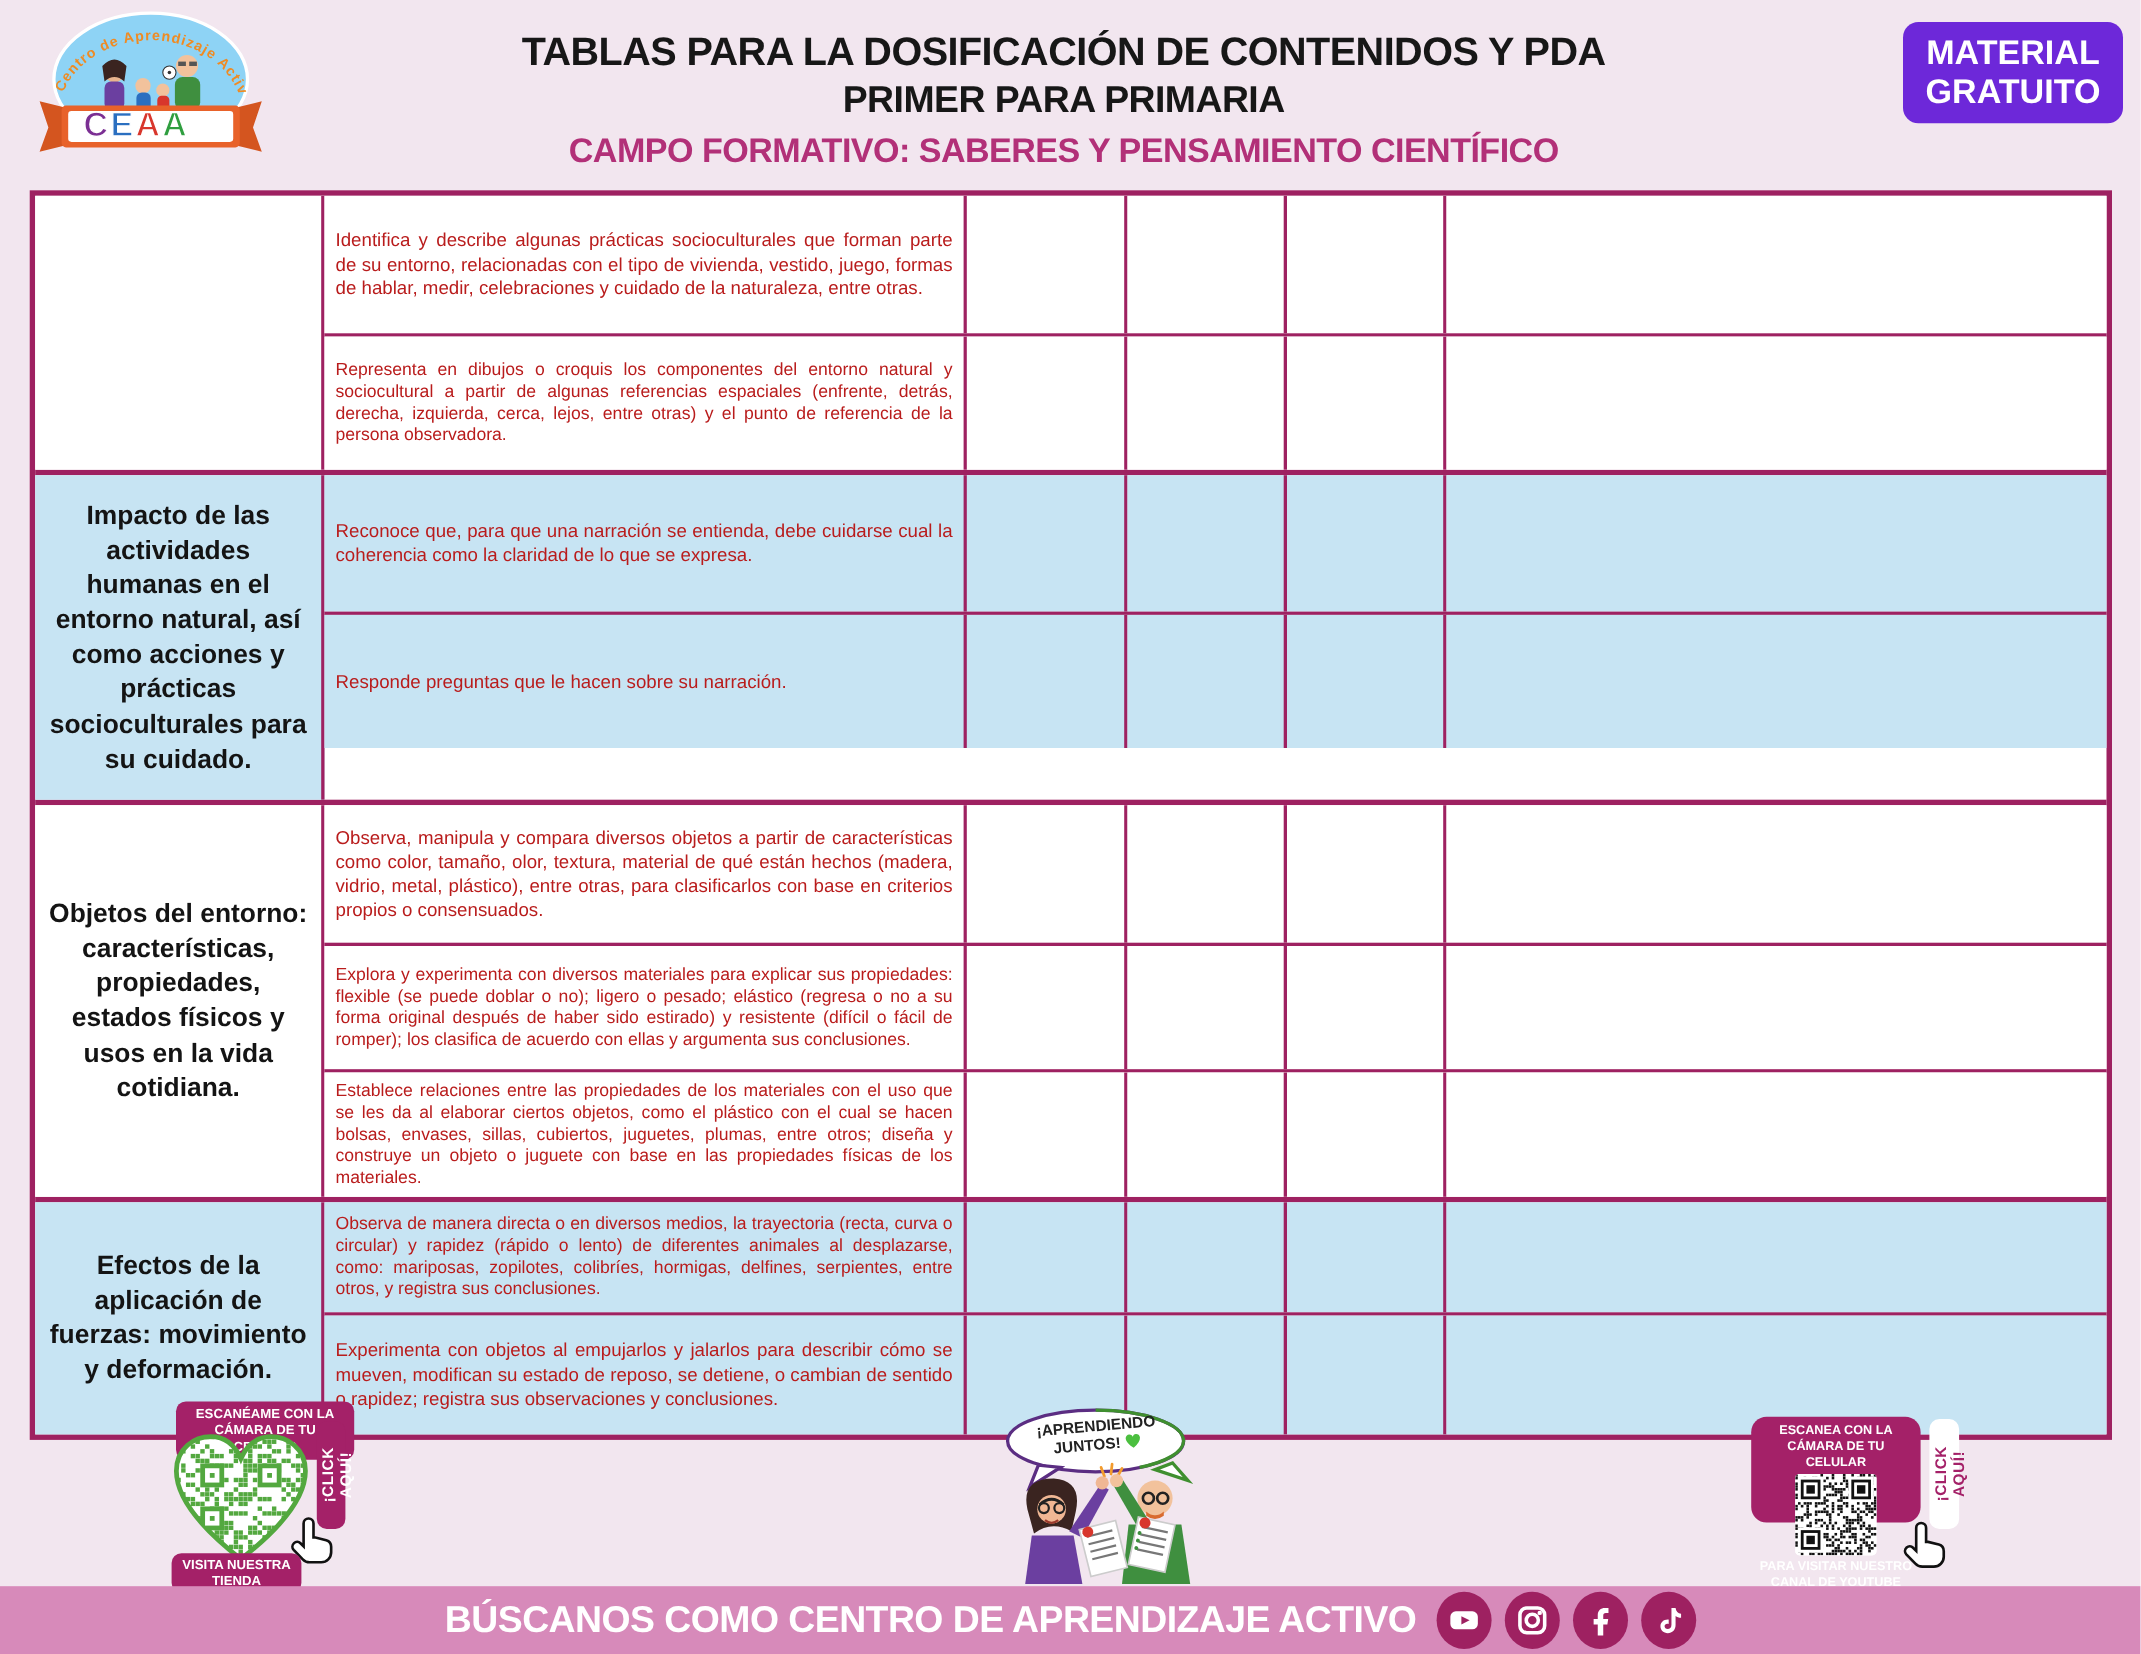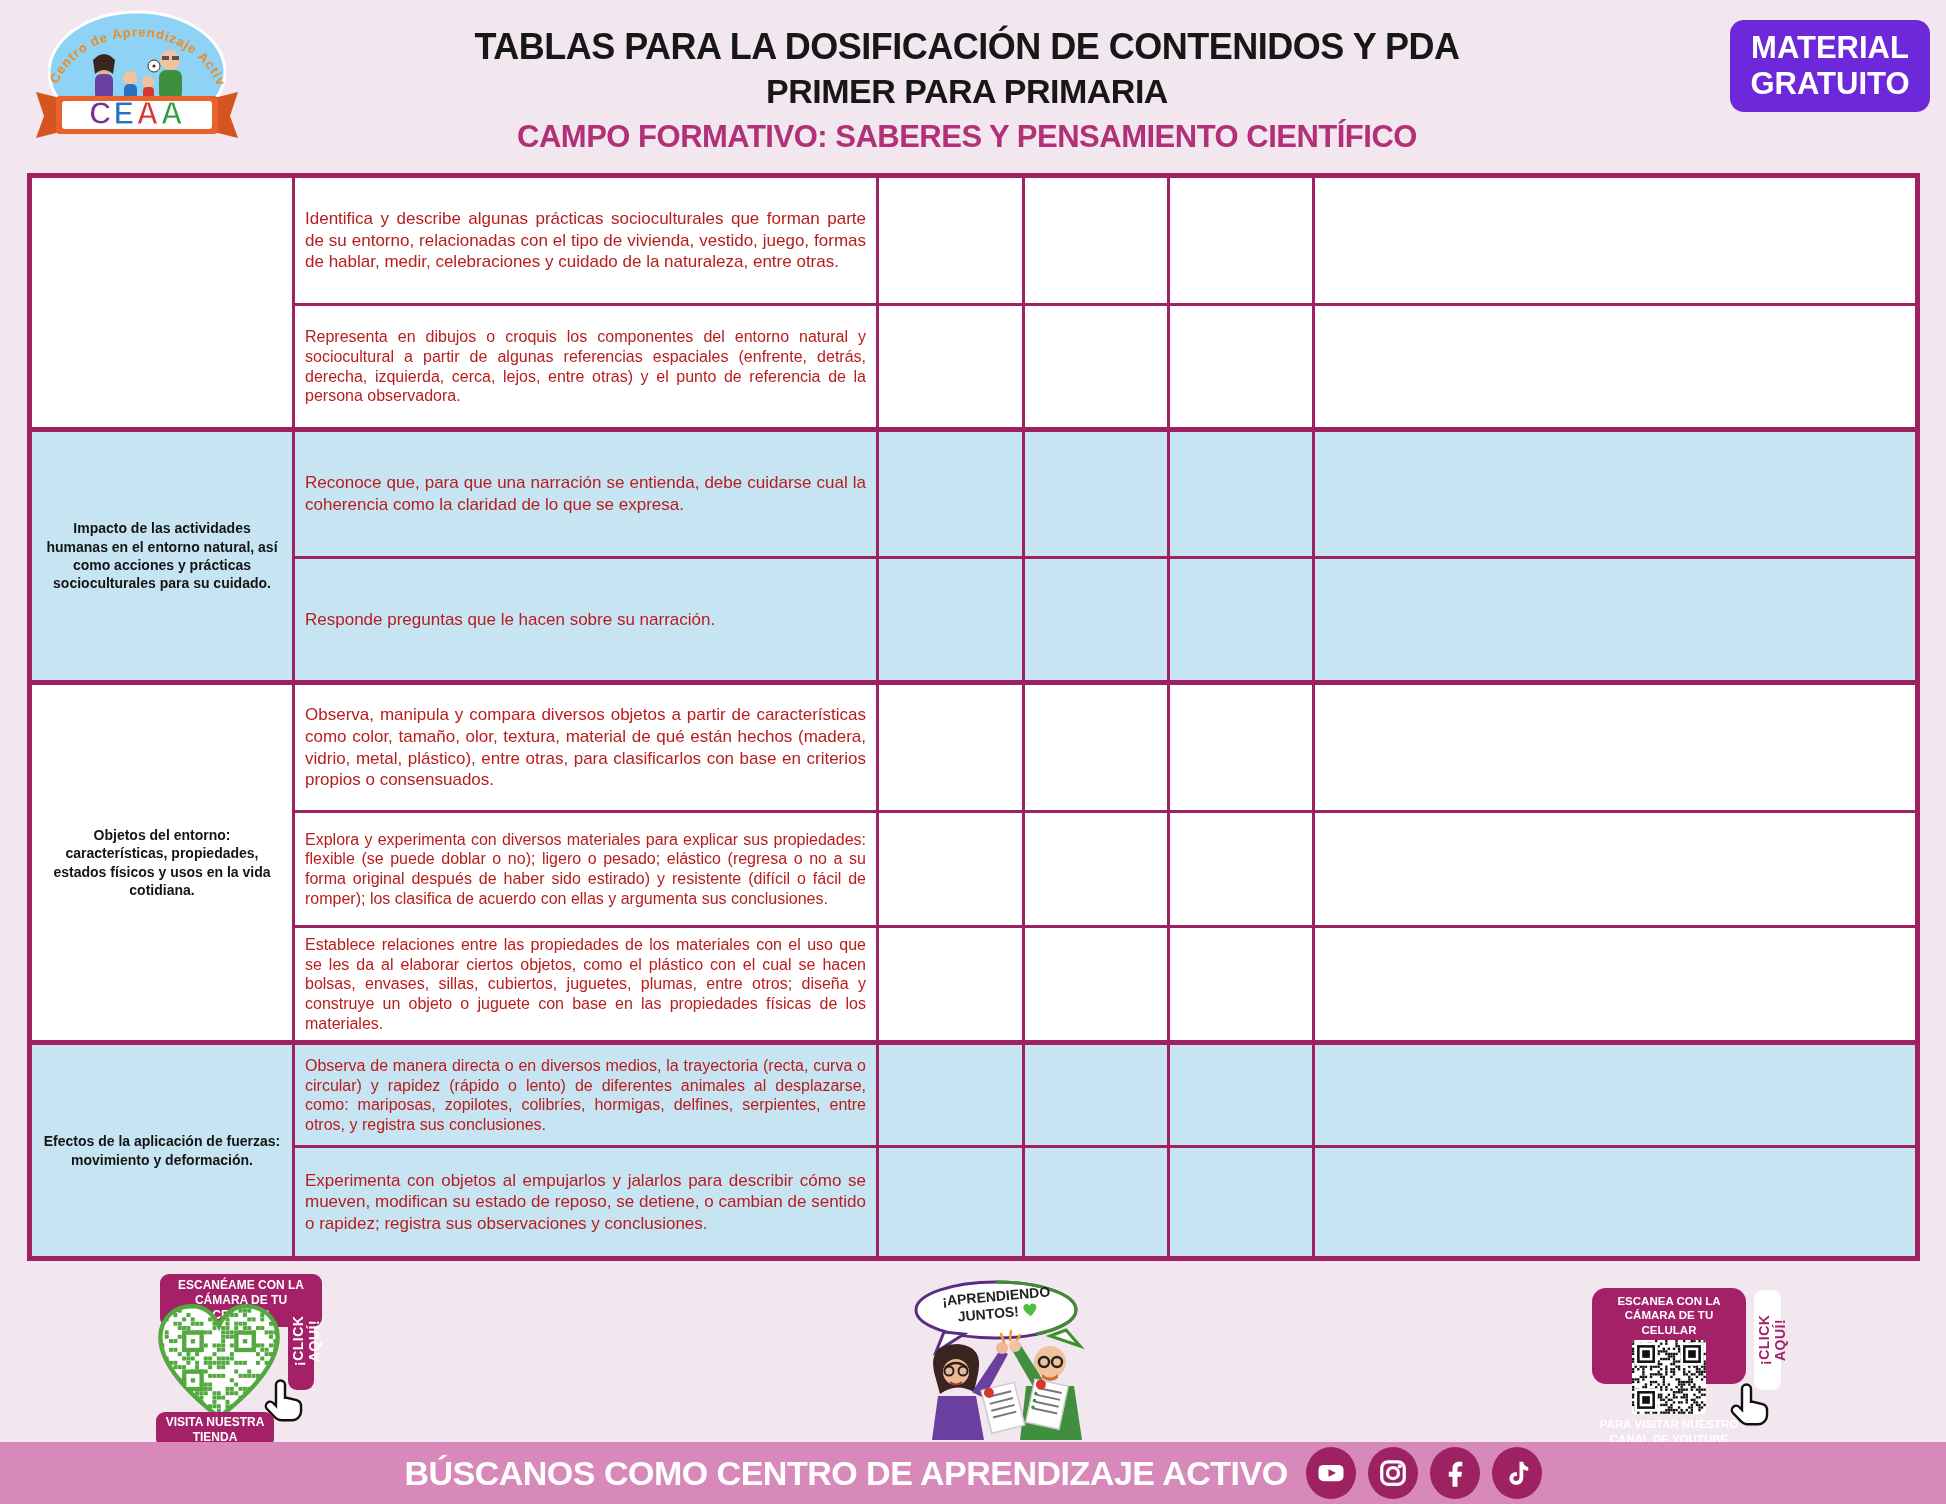--- a/index.html
+++ b/index.html
@@ -26,22 +26,22 @@
     position: absolute; left: 27px; top: 173px; width: 1893px;
     border: 5px solid #9e2161; background: #fff;
   }
   .group { display: flex; }
   .group + .group { border-top: 5px solid #9e2161; }
   .group.blue .cat, .group.blue .cell { background: #c7e4f3; }
   .group.white .cat, .group.white .cell { background: #ffffff; }
   .cat {
     flex: 0 0 263px; border-right: 3px solid #9e2161;
     display: flex; align-items: center; justify-content: center;
-    padding: 1px 9px; text-align: center;
-    font-size: 14px; font-weight: 800; line-height: 1.32; color: #141414;
+    padding: 21px 9px; text-align: center;
+    font-size: 24px; font-weight: 800; line-height: 1.32; color: #141414;
   }
   .rows { flex: 1; display: flex; flex-direction: column; }
   .row { display: flex; }
   .row + .row { border-top: 3px solid #9e2161; }
   .cell { border-right: 3px solid #9e2161; }
   .cell:last-child { border-right: none; }
   .desc {
     flex: 0 0 584px; padding: 7px 10px; text-align: justify;
     font-size: 17px; line-height: 1.28; color: #b91c1c;
     display: flex; flex-direction: column; justify-content: center;
@@ -84,21 +84,21 @@
     position: absolute; left: 0; top: 1442px; width: 100%; height: 62px;
     background: #d78aba; display: flex; align-items: center; justify-content: center; gap: 18px;
   }
   .footer .banner { color: #fff; font-size: 34px; font-weight: 800; letter-spacing: -0.5px; }
   .social { display: flex; gap: 12px; }
   .social .sicon {
     width: 50px; height: 52px; border-radius: 50%; background: #9e2161;
     display: flex; align-items: center; justify-content: center;
   }
   .ceaa-letters {
-    position: absolute; left: 50px; top: 88px; width: 122px; text-align: center;
+    position: absolute; left: 50px; top: 88px; width: 122px; text-align: left;
     font-size: 31px; font-weight: 800; letter-spacing: 2px;
     -webkit-text-stroke: 1.2px #ffffff;
   }
 </style>
 </head>
 <body>
 
 <div class="logo">
   <svg viewBox="0 0 222 132" width="222" height="132">
     <ellipse cx="111" cy="64" rx="88" ry="60" fill="#8ed3f5" stroke="#ffffff" stroke-width="3"></ellipse>

